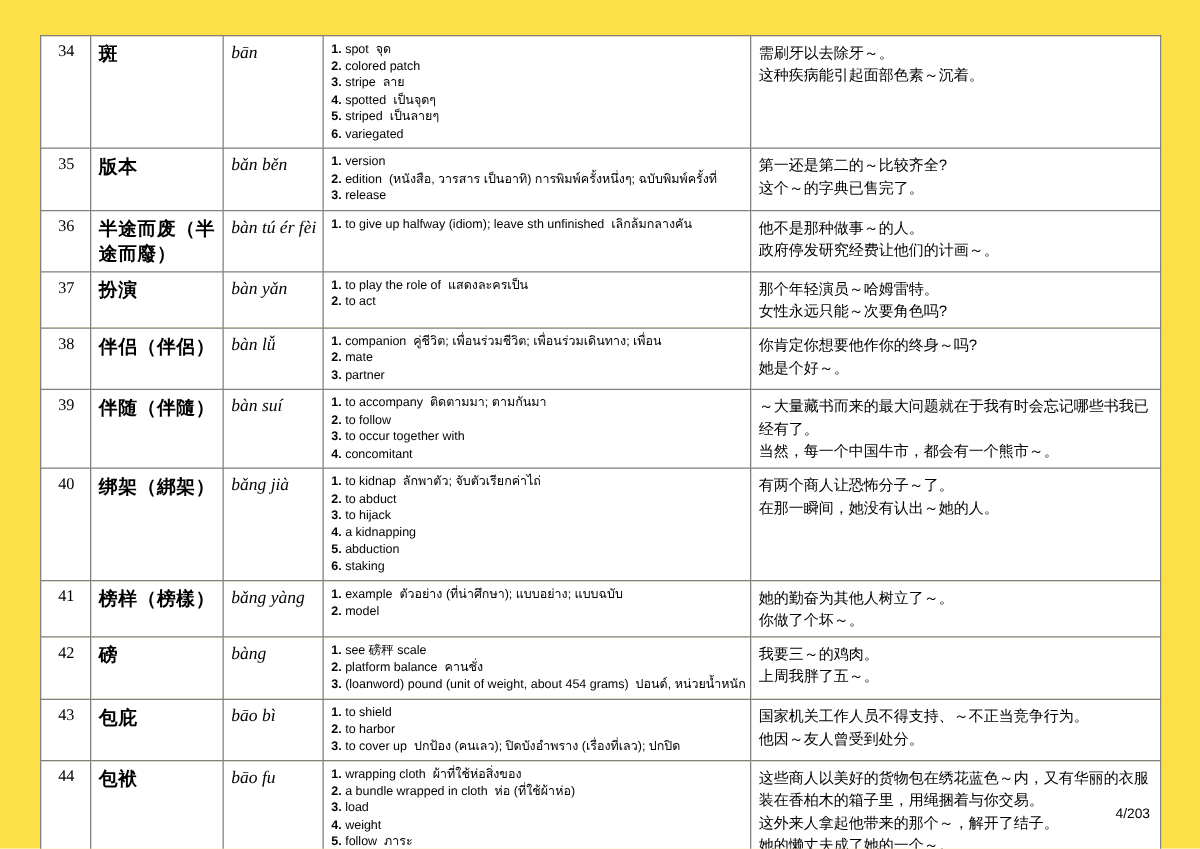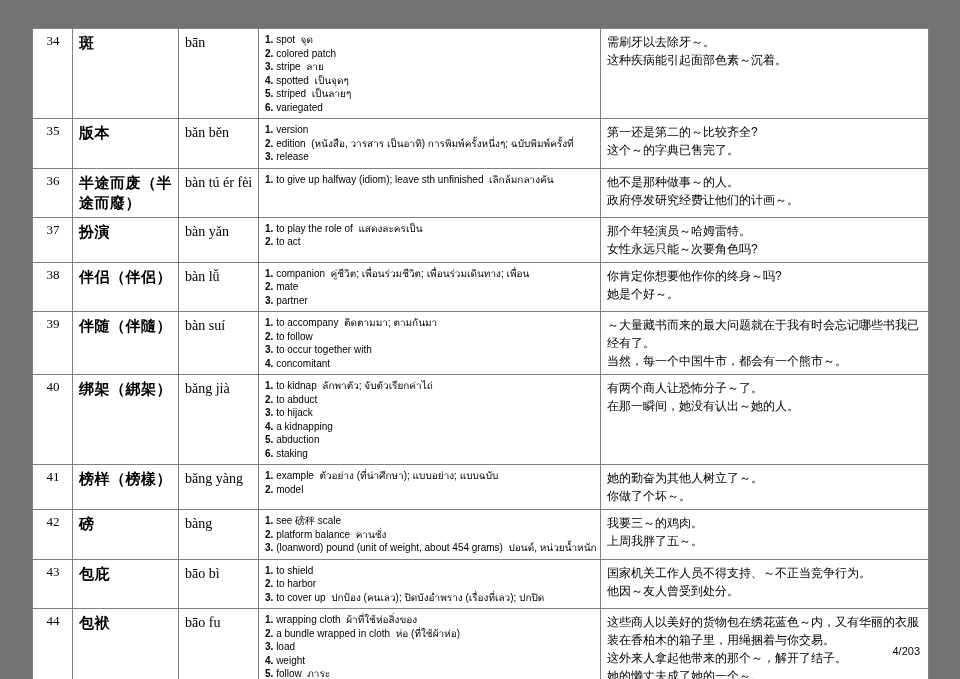--- a/index.html
+++ b/index.html
@@ -15,21 +15,21 @@
     color: #000000;
     overflow: hidden;
   }
 
   .page {
     position: absolute;
     left: 0;
     top: 0;
     width: 960px;
     height: 679px;
-    background: #737373;
+    background: #fde047;
   }
 
   table.dict {
     position: absolute;
     left: 32px;
     top: 28px;
     width: 896px;
     border-collapse: collapse;
     table-layout: fixed;
   }
@@ -64,20 +64,21 @@
     letter-spacing: 0.5px;
     padding-top: 5px;
   }
 
   td.pinyin {
     font-family: "Liberation Serif", "DejaVu Serif", serif;
     font-size: 14px;
     line-height: 19px;
     padding-top: 5px;
     white-space: nowrap;
+    font-style: italic;
   }
 
   td.defs {
     font-family: "Liberation Sans", "DejaVu Sans", sans-serif;
     font-size: 10px;
     line-height: 13.5px;
     padding-top: 5px;
   }
 
   td.defs ol {

